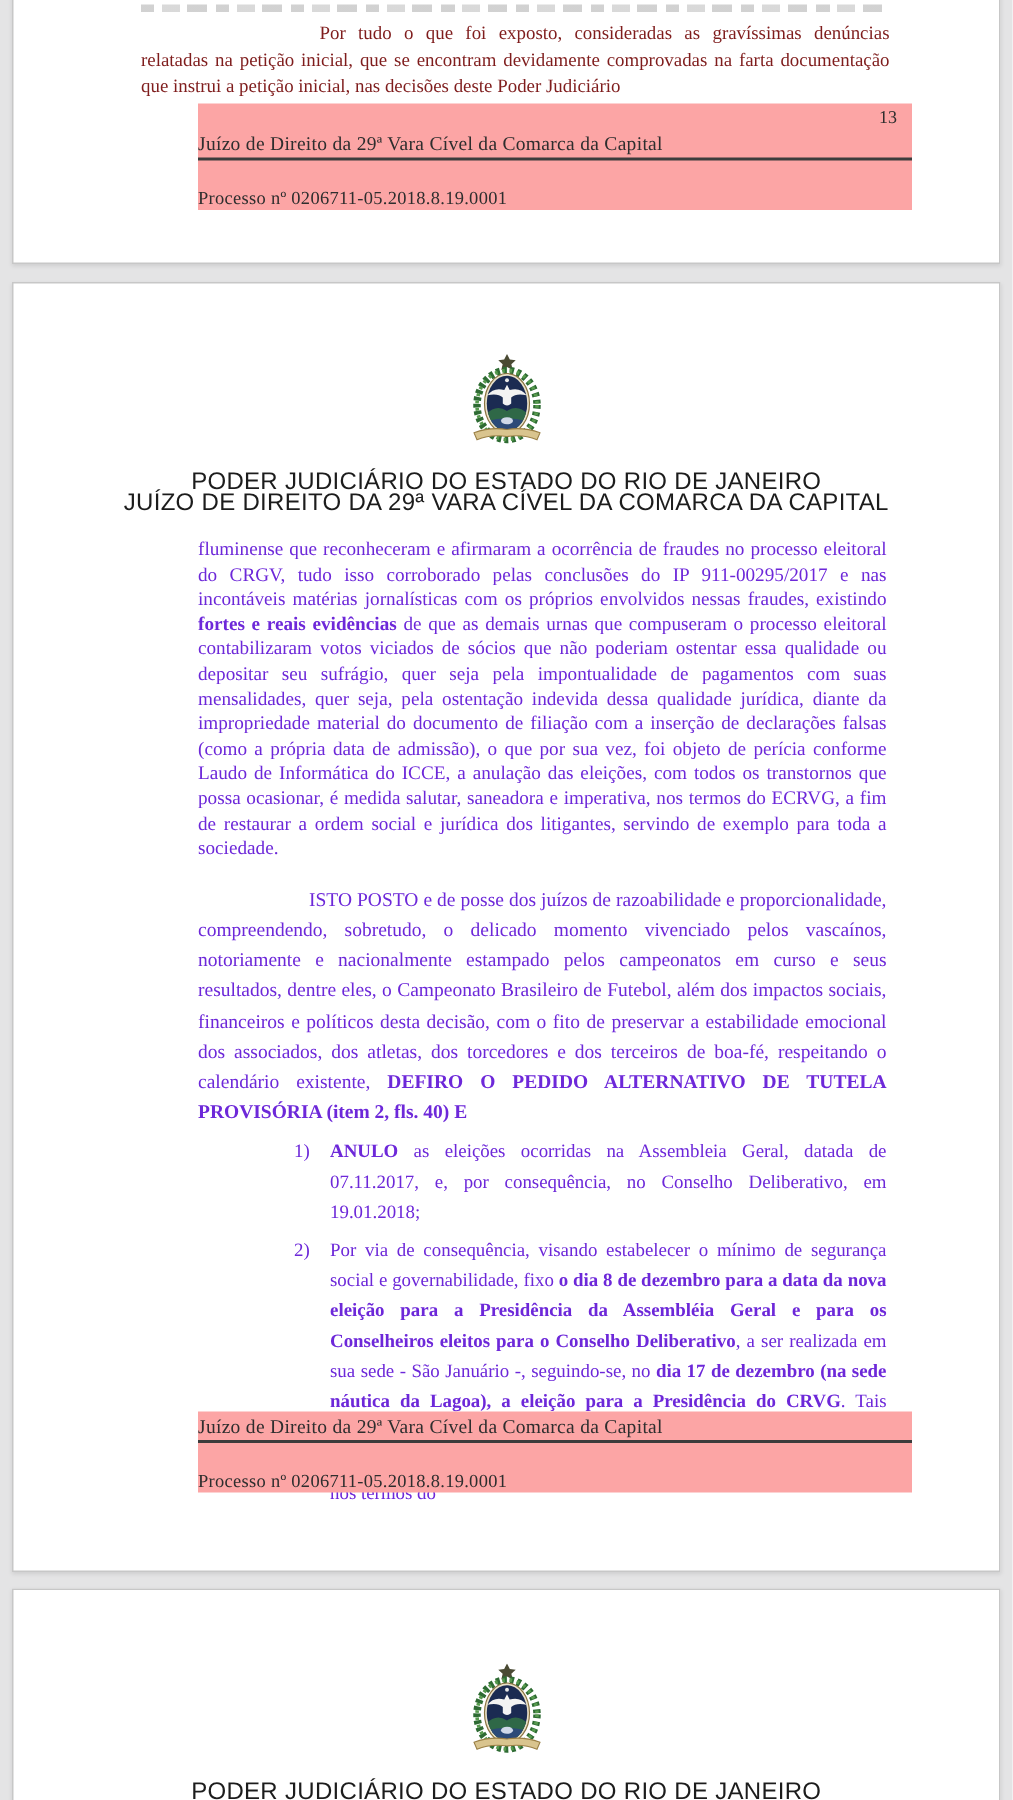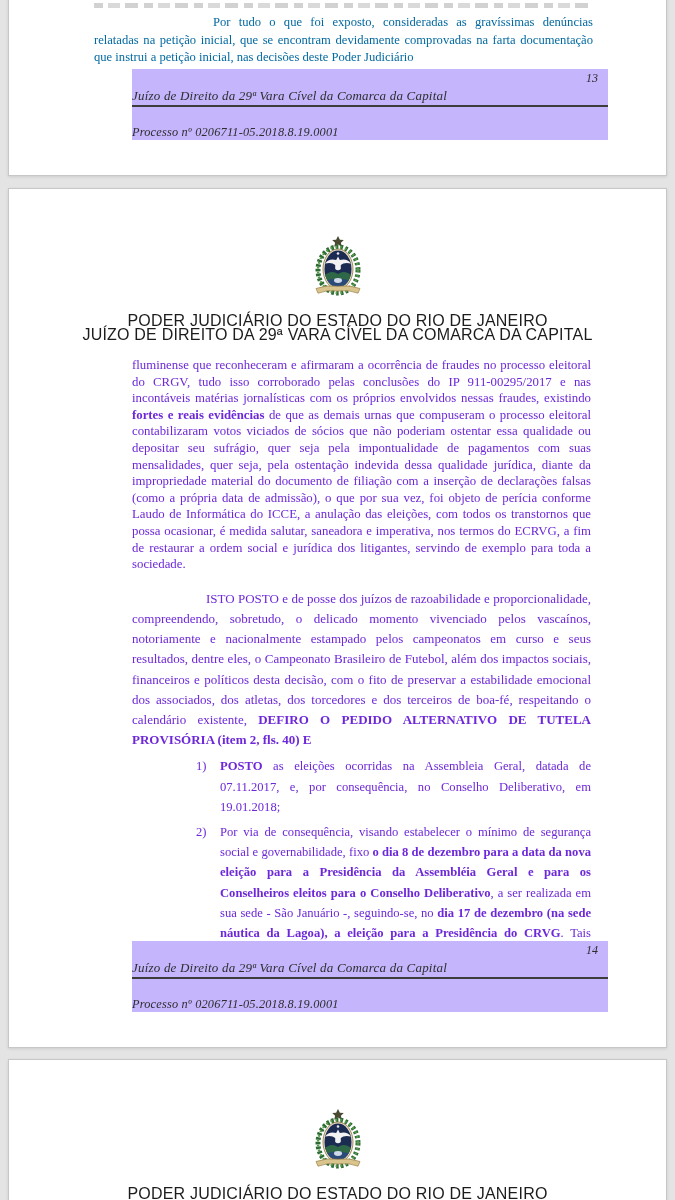--- a/index.html
+++ b/index.html
@@ -22,27 +22,27 @@
   .p13-cutline{
     margin:14px 73px 0 85px;height:5px;opacity:.45;
     background:repeating-linear-gradient(90deg,
       #9a9a9a 0 9px, transparent 9px 14px,
       #ababab 14px 26px, transparent 26px 31px,
       #9a9a9a 31px 44px, transparent 44px 50px);
   }
   .p13-par{
     margin:6px 73px 0 85px;
     font-size:12.6px;line-height:17.6px;text-align:justify;
-    text-indent:119px;color:#0369a1;
+    text-indent:119px;color:#7f1d1d;
   }
 
   
   .page-footer{
-    position:absolute;left:123px;right:58px;background:#c4b5fd;padding-top:2px;
-    font-style:italic;color:#2e2e2e;
+    position:absolute;left:123px;right:58px;background:#fca5a5;padding-top:2px;
+    color:#2e2e2e;
   }
   #page13 .page-footer{top:80px;}
   #page14 .page-footer{top:752px;}
   .pf-num{text-align:right;font-size:12px;padding-right:10px;margin-bottom:2px;}
   .pf-court{
     font-size:13px;letter-spacing:.2px;
     border-bottom:2px solid #3c3c3c;padding-bottom:1px;
   }
   .pf-proc{font-size:12.3px;letter-spacing:.2px;padding-top:18px;}
 
@@ -105,30 +105,29 @@
   <div class="doc-header">
     <div>PODER JUDICIÁRIO DO ESTADO DO RIO DE JANEIRO</div>
     <div>JUÍZO DE DIREITO DA 29ª VARA CÍVEL DA COMARCA DA CAPITAL</div>
   </div>
   <div class="doc-body">
     <div class="par1"><span>fluminense que reconheceram e afirmaram a ocorrência de fraudes no processo eleitoral do CRGV, tudo isso corroborado pelas conclusões do IP 911-00295/2017 e nas incontáveis matérias jornalísticas com os próprios envolvidos nessas fraudes, existindo </span><b>fortes e reais evidências</b><span> de que as demais urnas que compuseram o processo eleitoral contabilizaram votos viciados de sócios que não poderiam ostentar essa qualidade ou depositar seu sufrágio, quer seja pela impontualidade de pagamentos com suas mensalidades, quer seja, pela ostentação indevida dessa qualidade jurídica, diante da impropriedade material do documento de filiação com a inserção de declarações falsas (como a própria data de admissão), o que por sua vez, foi objeto de perícia conforme Laudo de Informática do ICCE, a anulação das eleições, com todos os transtornos que possa ocasionar, é medida salutar, saneadora e imperativa, nos termos do ECRVG, a fim de restaurar a ordem social e jurídica dos litigantes, servindo de exemplo para toda a sociedade.</span></div>
     <div class="par2"><span>ISTO POSTO e de posse dos juízos de razoabilidade e proporcionalidade, compreendendo, sobretudo, o delicado momento vivenciado pelos vascaínos, notoriamente e nacionalmente estampado pelos campeonatos em curso e seus resultados, dentre eles, o Campeonato Brasileiro de Futebol, além dos impactos sociais, financeiros e políticos desta decisão, com o fito de preservar a estabilidade emocional dos associados, dos atletas, dos torcedores e dos terceiros de boa-fé, respeitando o calendário existente, </span><b>DEFIRO O PEDIDO ALTERNATIVO DE TUTELA PROVISÓRIA (item 2, fls. 40) E</b></div>
     <ol class="dlist">
       <li>
         <span class="marker">1)</span>
-        <span><b>POSTO</b><span> as eleições ocorridas na Assembleia Geral, datada de 07.11.2017, e, por consequência, no Conselho Deliberativo, em 19.01.2018;</span></span>
+        <span><b>ANULO</b><span> as eleições ocorridas na Assembleia Geral, datada de 07.11.2017, e, por consequência, no Conselho Deliberativo, em 19.01.2018;</span></span>
       </li>
       <li>
         <span class="marker">2)</span>
         <span><span>Por via de consequência, visando estabelecer o mínimo de segurança social e governabilidade, fixo </span><b>o dia 8 de dezembro para a data da nova eleição para a Presidência da Assembléia Geral e para os Conselheiros eleitos para o Conselho Deliberativo</b><span>, a ser realizada em sua sede - São Januário -, seguindo-se, no </span><b>dia 17 de dezembro (na sede náutica da Lagoa), a eleição para a Presidência do CRVG</b><span>. Tais procedimentos serão presididos pelo Presidente da Assembleia Geral, sob pena de responsabilidade pessoal. A formação das chapas deverá ser feita nos termos do</span></span>
       </li>
     </ol>
   </div>
   <div class="page-footer">
-    <div class="pf-num">14</div>
     <div class="pf-court">Juízo de Direito da 29ª Vara Cível da Comarca da Capital</div>
     <div class="pf-proc">Processo nº 0206711-05.2018.8.19.0001</div>
   </div>
 </div>
 
 <div class="page" id="page15">
   <div class="emblem-wrap">
     <svg width="58" height="62" viewBox="0 0 58 62">
       <polygon points="29,0 30.9,3.7 34.8,4.1 31.9,6.8 32.8,10.7 29,8.6 25.2,10.7 26.1,6.8 23.2,4.1 27.1,3.7" fill="#4a4a33"></polygon>
       <ellipse cx="29" cy="34" rx="20" ry="23" fill="none" stroke="#2e6b33" stroke-width="5" stroke-dasharray="2.5,2.2"></ellipse>

